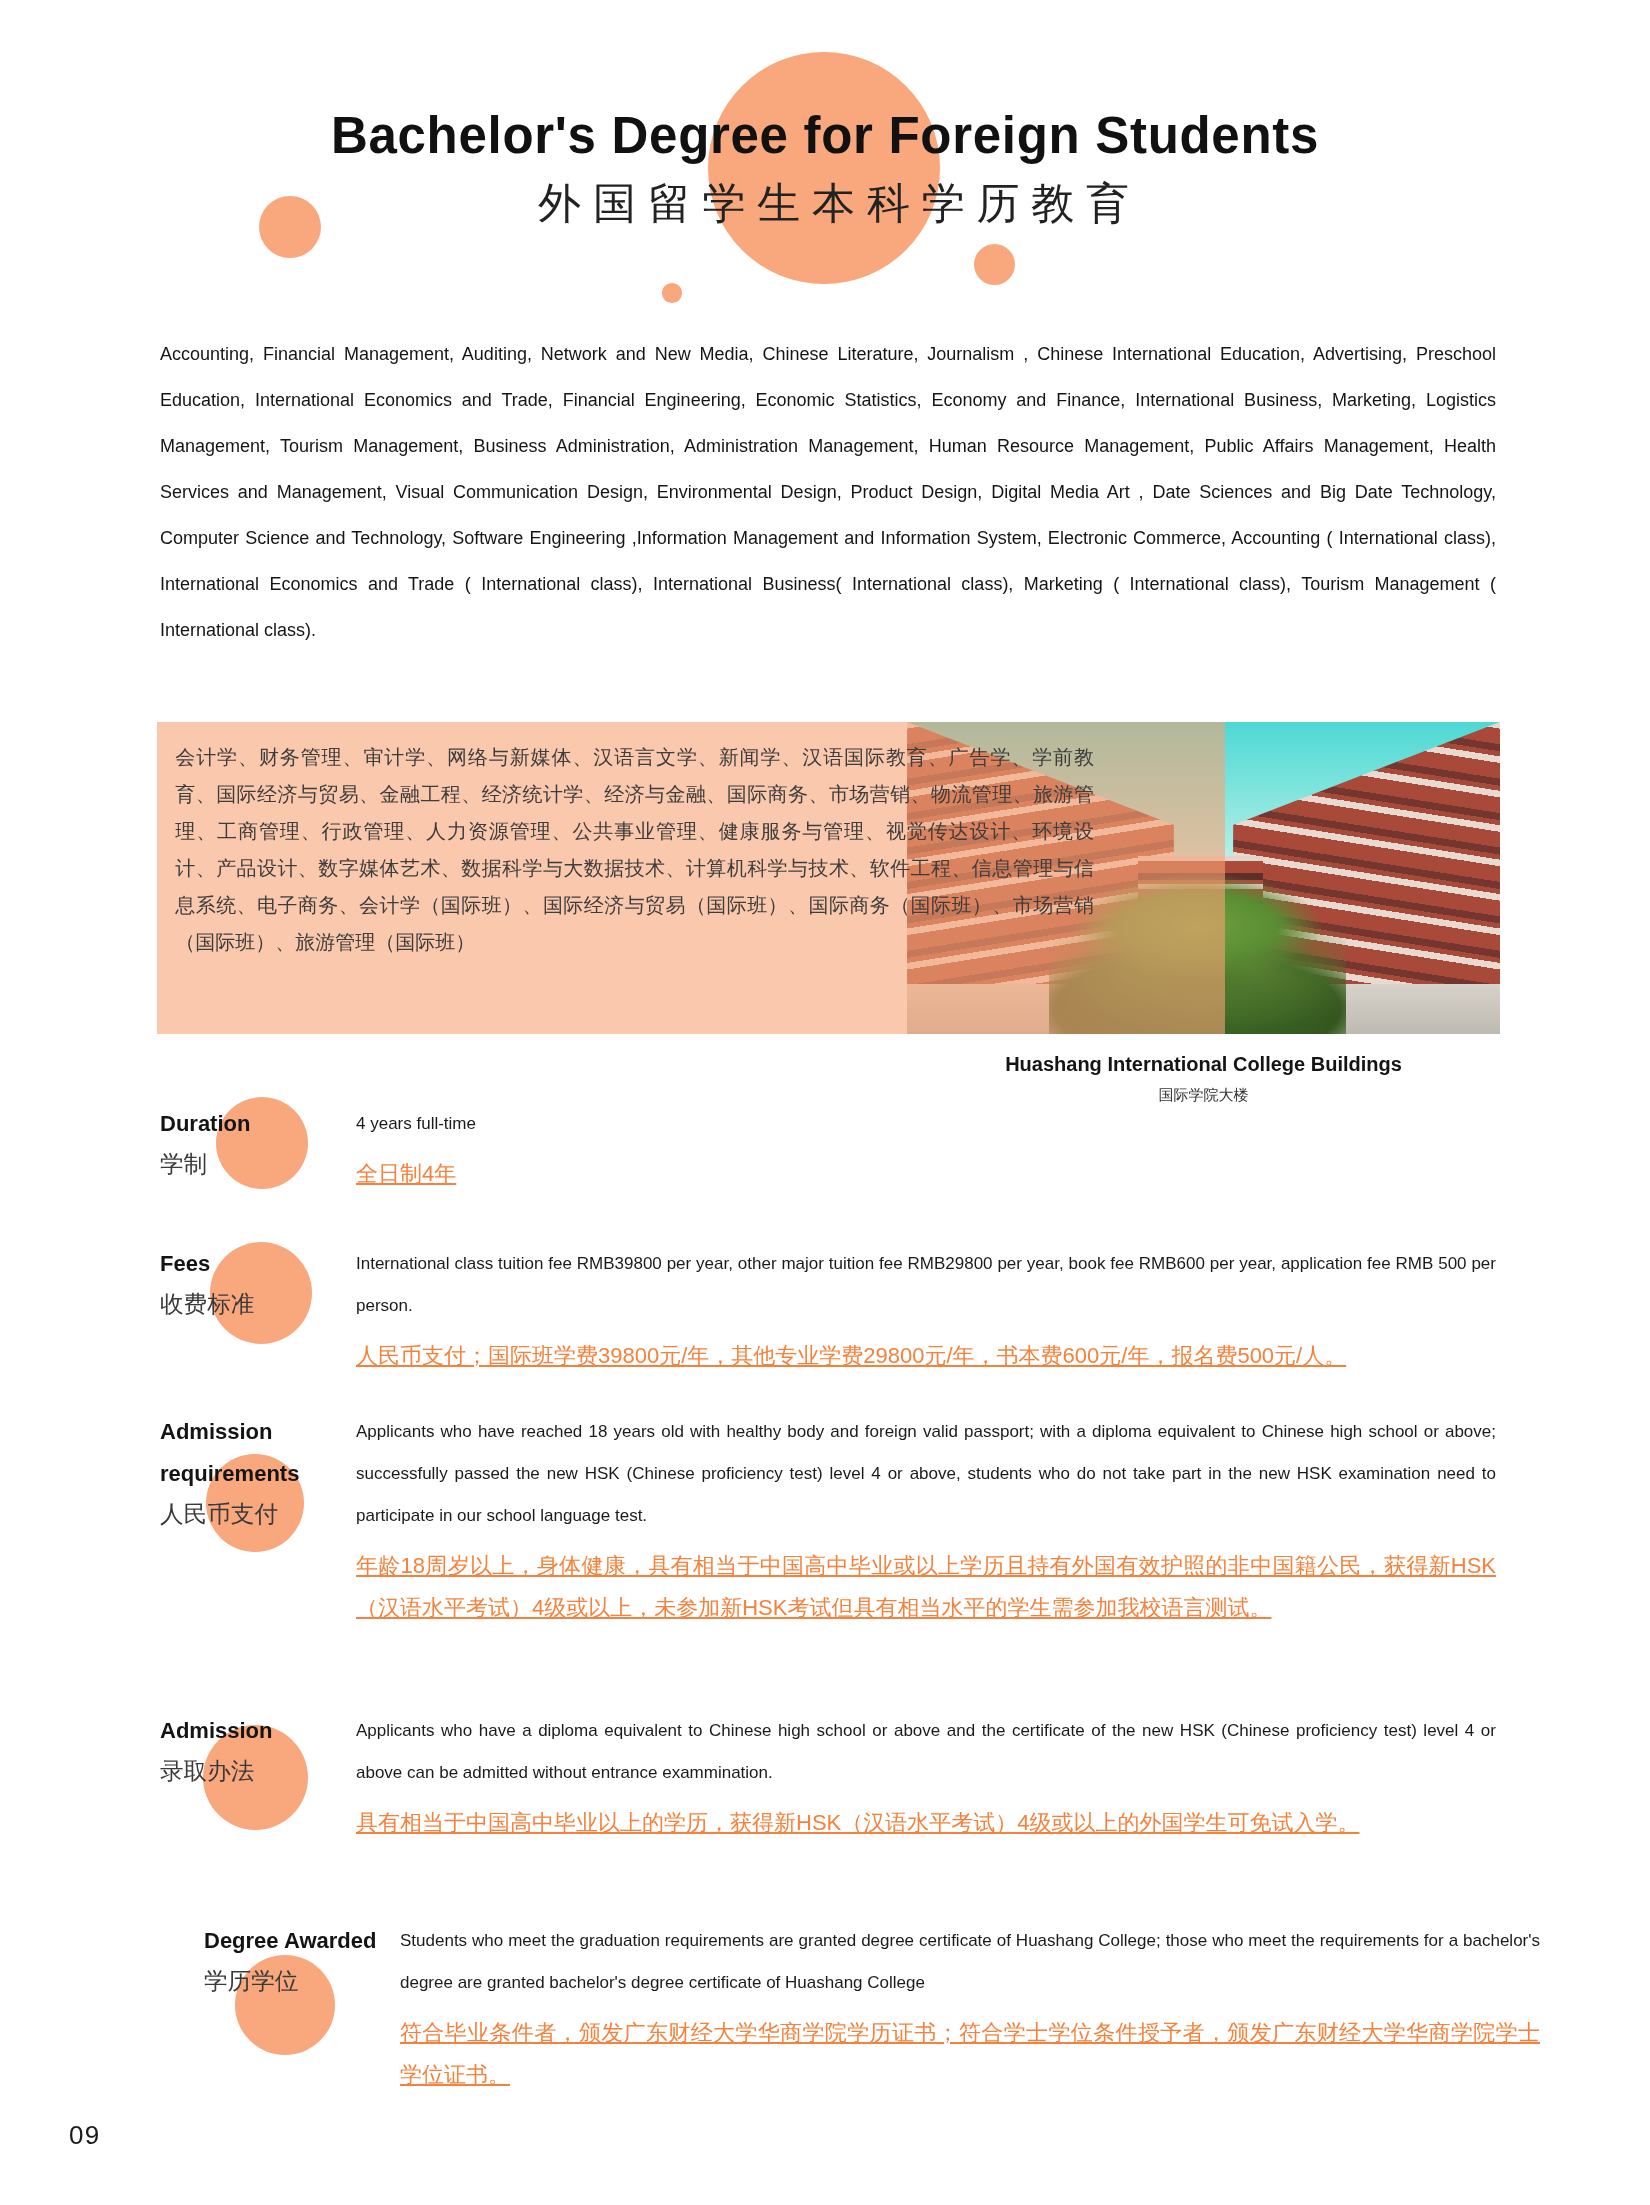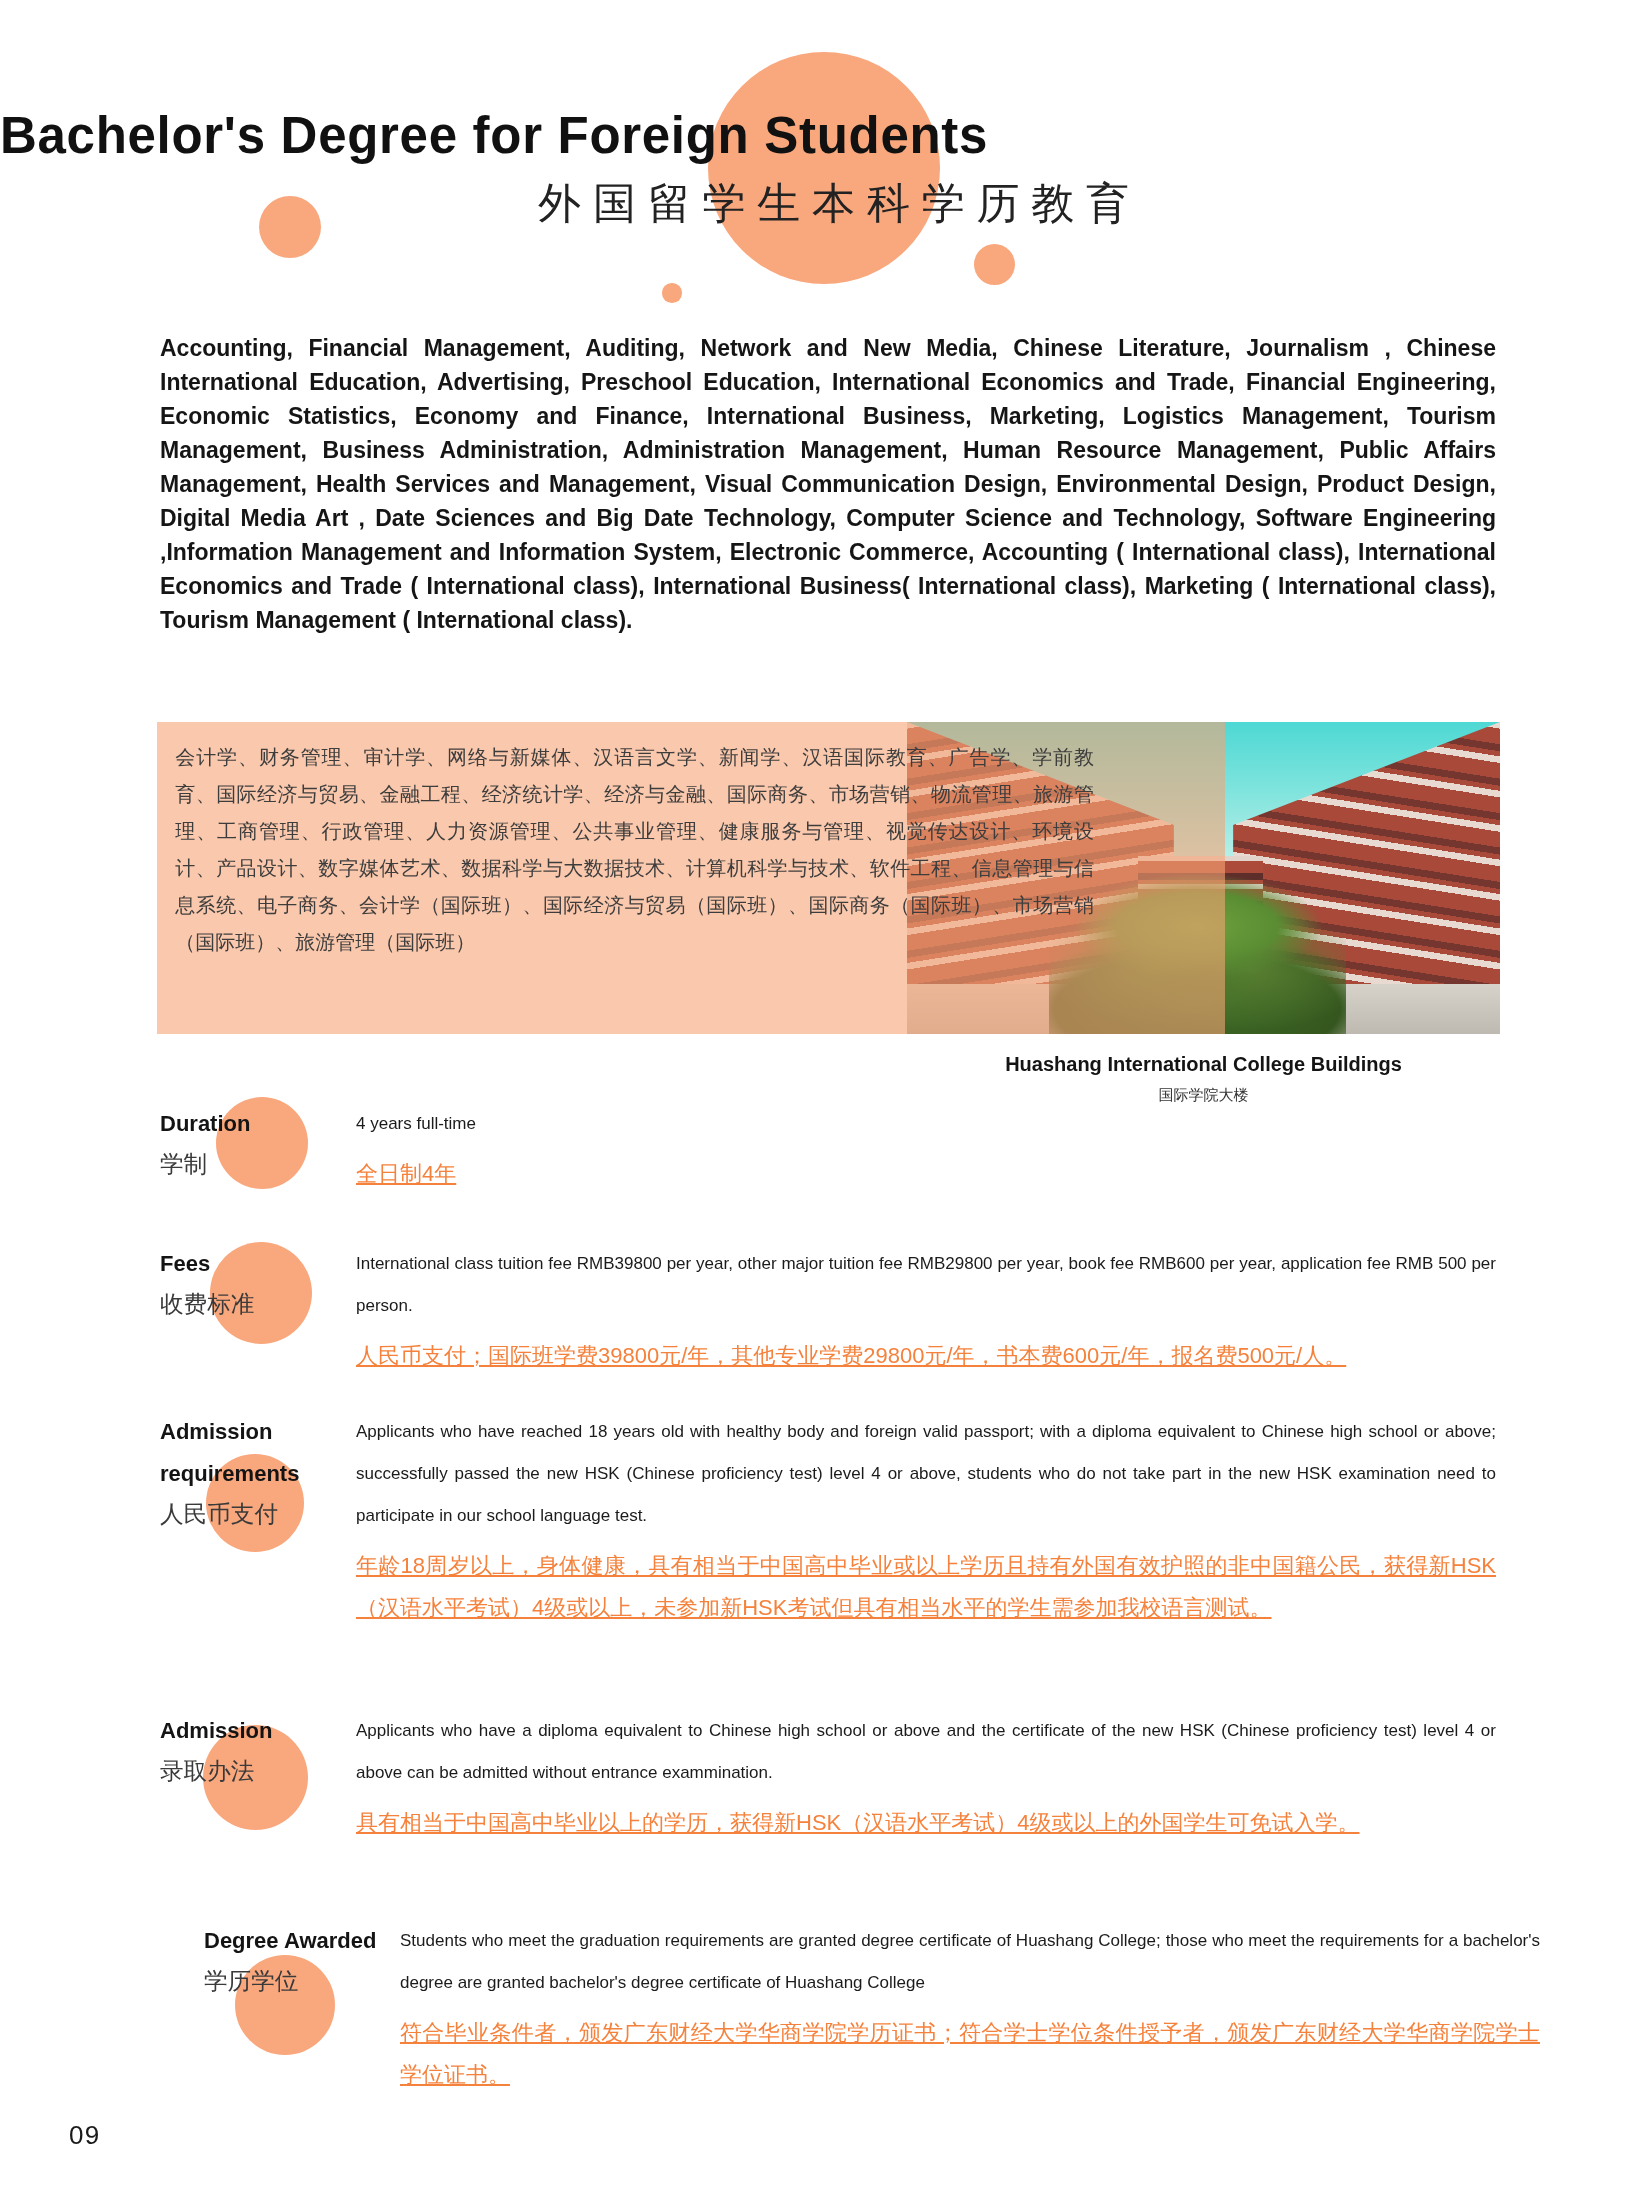--- a/index.html
+++ b/index.html
@@ -16,31 +16,31 @@
     font-family:"Liberation Sans","DejaVu Sans",sans-serif;color:var(--ink);
   }
   
   .circle{position:absolute;border-radius:50%;background:var(--accent);}
   .c-big{left:708px;top:52px;width:232px;height:232px;z-index:1;}
   .c-left{left:259px;top:196px;width:62px;height:62px;z-index:1;}
   .c-dot{left:662px;top:283px;width:19.6px;height:19.6px;z-index:1;}
   .c-right{left:974px;top:244px;width:41px;height:41px;z-index:1;}
   
   .title-en{
-    position:absolute;top:106px;left:0;width:1650px;z-index:2;
+    position:absolute;top:106px;left:0;width:1650px;text-align:center;z-index:2;
     font-size:51px;font-weight:600;letter-spacing:0.7px;color:#111;
   }
   .title-zh{
     position:absolute;top:175px;left:0;width:1650px;text-align:center;z-index:2;
     font-size:43px;font-weight:300;letter-spacing:11.8px;color:#222;padding-left:29px;
   }
   
   .majors-en{
     position:absolute;left:160px;top:331px;width:1336px;z-index:2;
-    font-size:23px;line-height:34px;font-weight:700;color:var(--ink);
+    font-size:18px;line-height:46px;font-weight:400;color:var(--ink);
     text-align:justify;
   }
   
   .photo{
     position:absolute;left:907px;top:722px;width:593px;height:312px;overflow:hidden;z-index:2;
     background:linear-gradient(180deg,#4ED8D4 0%,#7FE4DD 22%,#BDF0E9 46%,#DCD5CC 62%,#CFC9C0 100%);
   }
   .bldg{position:absolute;inset:0;}
   .bldg-left{
     clip-path:polygon(0 0,45% 33%,45% 96%,0 100%);

